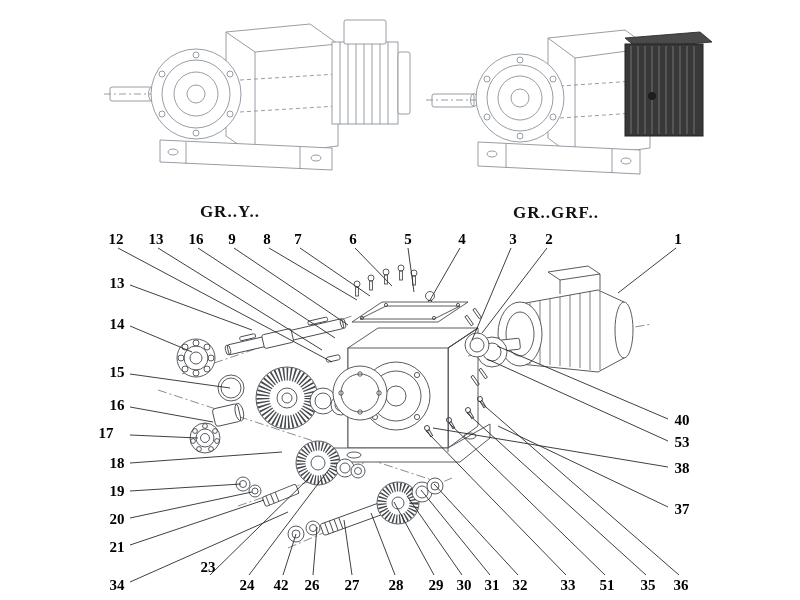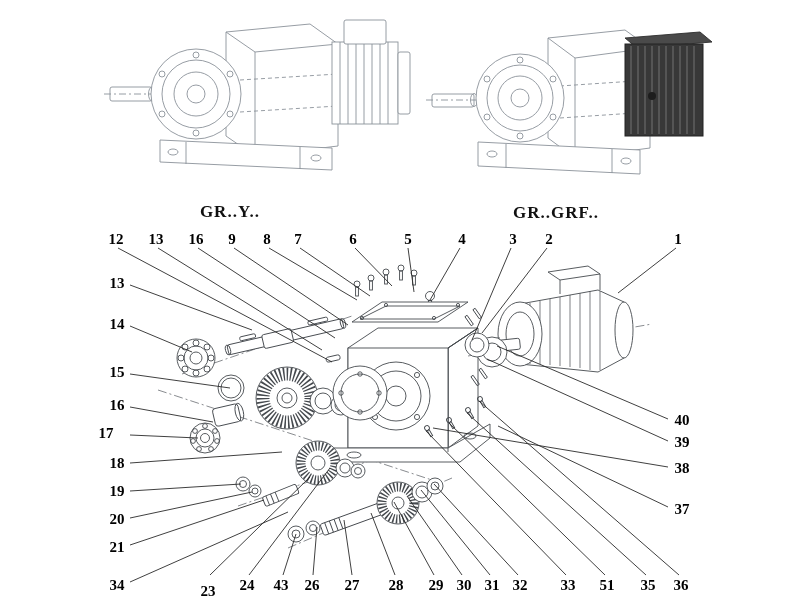--- a/index.html
+++ b/index.html
@@ -416,32 +416,32 @@
       <div class="callout" style="left: 117px; top: 283px;">13</div>
       <div class="callout" style="left: 117px; top: 324px;">14</div>
       <div class="callout" style="left: 117px; top: 372px;">15</div>
       <div class="callout" style="left: 117px; top: 405px;">16</div>
       <div class="callout" style="left: 106px; top: 433px;">17</div>
       <div class="callout" style="left: 117px; top: 463px;">18</div>
       <div class="callout" style="left: 117px; top: 491px;">19</div>
       <div class="callout" style="left: 117px; top: 519px;">20</div>
       <div class="callout" style="left: 117px; top: 547px;">21</div>
       <div class="callout" style="left: 117px; top: 585px;">34</div>
-      <div class="callout" style="left: 208px; top: 591px;">23</div>
+      <div class="callout" style="left: 208px; top: 567px;">23</div>
       <div class="callout" style="left: 247px; top: 585px;">24</div>
-      <div class="callout" style="left: 281px; top: 585px;">43</div>
+      <div class="callout" style="left: 281px; top: 585px;">42</div>
       <div class="callout" style="left: 312px; top: 585px;">26</div>
       <div class="callout" style="left: 352px; top: 585px;">27</div>
       <div class="callout" style="left: 396px; top: 585px; font-family: Liberation Serif, serif;">28</div>
       <div class="callout" style="left: 436px; top: 585px;">29</div>
       <div class="callout" style="left: 464px; top: 585px;">30</div>
       <div class="callout" style="left: 492px; top: 585px;">31</div>
       <div class="callout" style="left: 520px; top: 585px;">32</div>
       <div class="callout" style="left: 568px; top: 585px;">33</div>
       <div class="callout" style="left: 607px; top: 585px;">51</div>
       <div class="callout" style="left: 648px; top: 585px;">35</div>
       <div class="callout" style="left: 681px; top: 585px;">36</div>
       <div class="callout" style="left: 682px; top: 420px;">40</div>
-      <div class="callout" style="left: 682px; top: 442px;">39</div>
+      <div class="callout" style="left: 682px; top: 442px;">53</div>
       <div class="callout" style="left: 682px; top: 468px;">38</div>
       <div class="callout" style="left: 682px; top: 509px;">37</div>
     </div>
 </div>
 
 </body></html>

